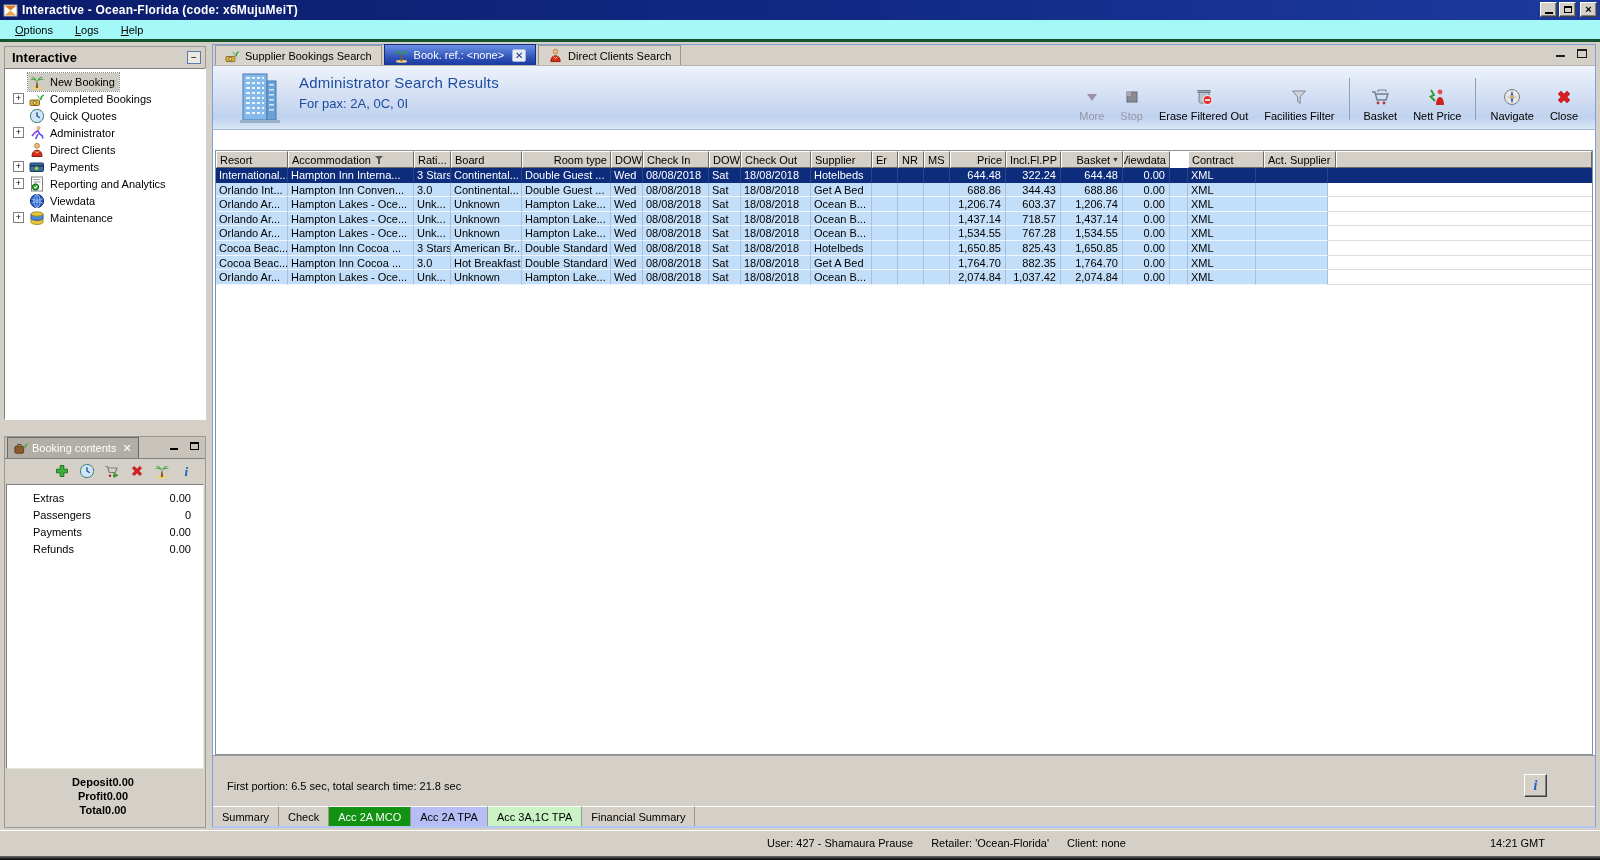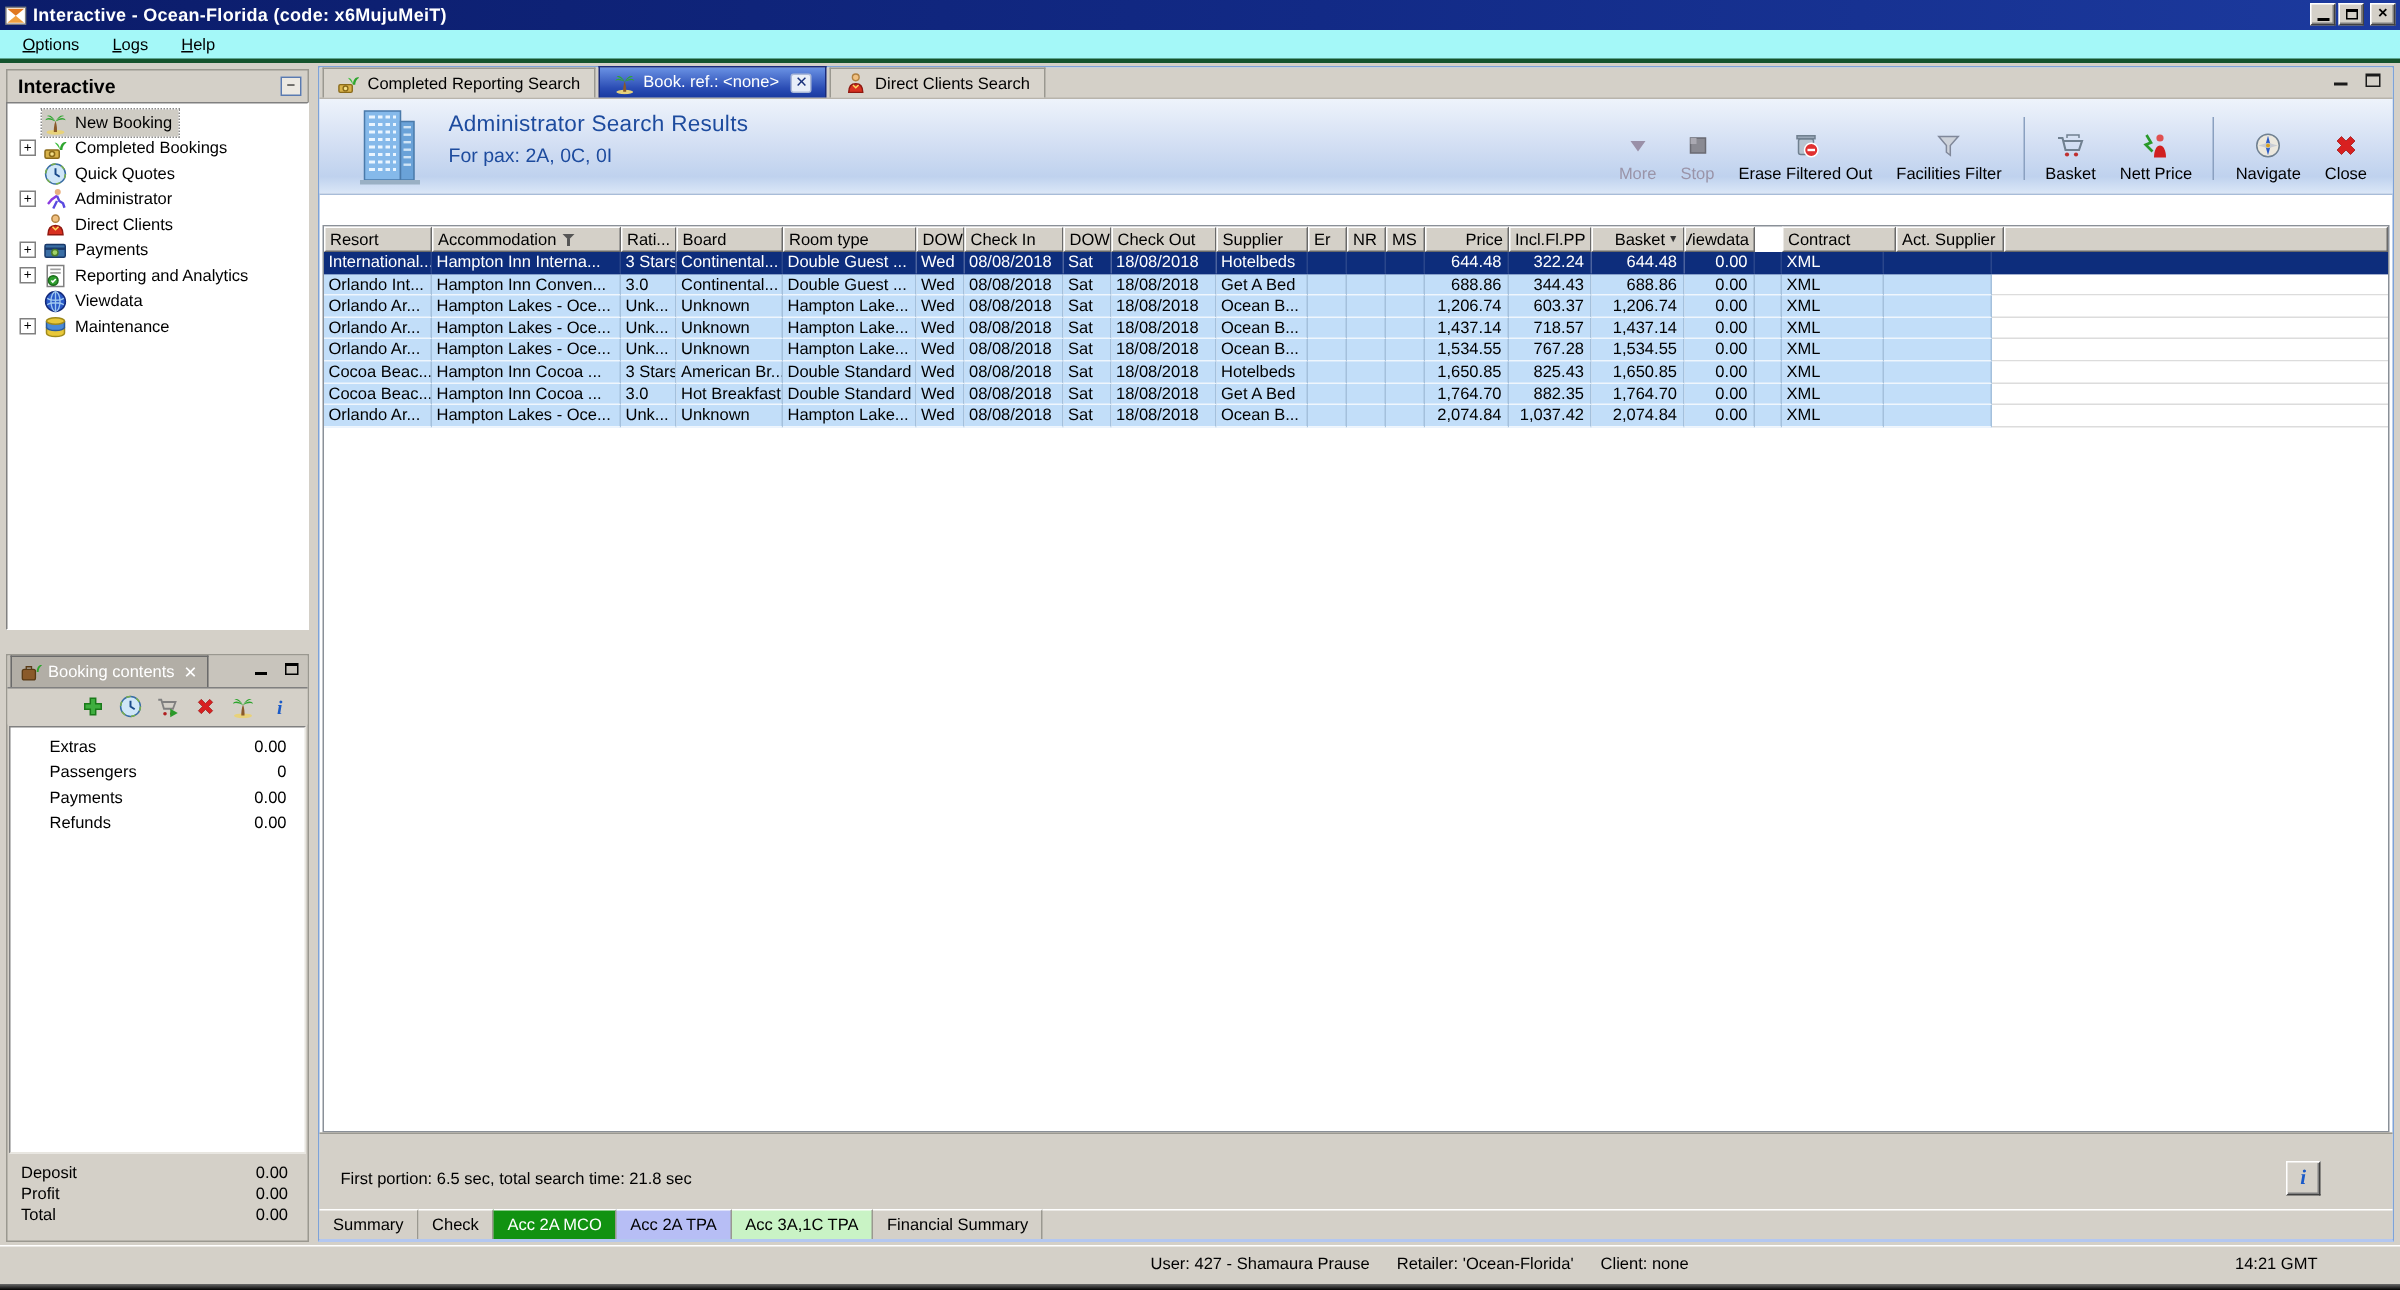--- a/index.html
+++ b/index.html
@@ -56,21 +56,21 @@
   #bk-winbtns .fbtn { width:14px; height:12px; display:flex; align-items:center; justify-content:center; }
   #bk-winbtns .minbar { width:8px; height:2px; background:#000; margin-top:6px; }
   #bk-winbtns .maxbox { width:9px; height:8px; border:1px solid #000; border-top-width:2px; }
   #bk-toolbar { height:24px; display:flex; align-items:center; justify-content:flex-end; gap:9px; padding-right:10px; background:#d4d0c8; }
   #bk-toolbar .tbi { width:16px; height:16px; }
   #bk-toolbar .tbi svg { width:16px; height:16px; }
   #bk-list { position:absolute; left:1px; right:1px; top:47px; bottom:58px; background:#fff;
     border:1px solid; border-color:#808080 #e8e6e0 #e8e6e0 #808080; padding-top:4px; }
   .bk-row { height:17px; display:flex; justify-content:space-between; padding:0 12px 0 26px; align-items:center; }
   #bk-footer { position:absolute; left:1px; right:1px; bottom:1px; height:56px; background:#d4d0c8; padding:6px 0 0 0; }
-  .bk-total { height:14px; display:flex; justify-content:space-between; padding:0 12px 0 8px; font-weight:normal; }
+  .bk-total { height:14px; display:flex; justify-content:center; padding:0 12px 0 8px; font-weight:bold; }
 
   
   #main { position:absolute; left:212px; top:44px; width:1384px; height:784px;
     background:#fff; border:1px solid #7da2d8; border-bottom:2px solid #b3c7f0; }
 
   
   #tabstrip { position:absolute; left:0; top:0; right:0; height:21px; background:#d4d0c8;
     display:flex; align-items:flex-end; border-bottom:1px solid #b8b4ac; }
   .mtab { height:20px; display:flex; align-items:center; gap:5px; padding:0 9px;
     background:#d8d4cc; border:1px solid #9a9890; border-bottom:none; margin-left:2px; font-size:11px; }
@@ -367,21 +367,21 @@
 <div id="main">
 
   <div id="tabstrip">
       <div class="mtab">
         <span style="width: 15px; height: 15px; display: inline-block;"><svg viewBox="0 0 16 16">
             <path d="M11 9c0-4 2.6-6 4.4-5C13.6 5 12.6 7 12.6 9z" fill="#2ea52e"></path>
             <path d="M11 9c0-3-1.8-5-3.6-5C9.2 6 10 7 11 9z" fill="#3fbf3f"></path>
             <rect x="1" y="9" width="9.5" height="5.5" rx="1" fill="#d8b24a" stroke="#8a6a1a"></rect>
             <circle cx="5.7" cy="11.7" r="1.7" fill="#f4e08a" stroke="#8a6a1a"></circle>
           </svg></span>
-        <span>Completed Reporting Search</span>
+        <span>Supplier Bookings Search</span>
       </div>
       <div class="mtab active">
         <span style="width: 15px; height: 15px; display: inline-block;"><svg viewBox="0 0 16 16">
             <ellipse cx="8" cy="14.2" rx="6" ry="1.6" fill="#e8d27a"></ellipse>
             <path d="M8 6.5c-1 3-1.2 5.5-1.1 7.5h2.1c.1-2 0-4.5-1-7.5z" fill="#8a5a2a"></path>
             <path d="M8 7C5 4 2.2 4.2 1.2 6.2 3.4 5.2 5.4 6 8 7zM8 7c3-3 5.8-2.8 6.8-.8C12.6 5.2 10.6 6 8 7zM8 7C6.2 3.2 3.4 2.2 2.2 3.4 4.4 3.6 6 5 8 7zM8 7c1.8-3.8 4.6-4.8 5.8-3.6C11.6 3.6 10 5 8 7z" fill="#2ea52e"></path>
           </svg></span>
         <span>Book. ref.: &lt;none&gt;</span>
         <span class="tclose">✕</span>
       </div>
@@ -512,21 +512,21 @@
         <div class="hcell" style="width: 126px;">
           <span>Accommodation</span>
           <span class="funnel"></span>
         </div>
         <div class="hcell" style="width: 37px;">
           <span>Rati...</span>
         </div>
         <div class="hcell" style="width: 71px;">
           <span>Board</span>
         </div>
-        <div class="hcell" style="width: 89px;">
+        <div class="hcell" style="width: 89px; justify-content: flex-end;">
           <span>Room type</span>
         </div>
         <div class="hcell" style="width: 32px;">
           <span>DOW</span>
         </div>
         <div class="hcell" style="width: 66px;">
           <span>Check In</span>
         </div>
         <div class="hcell" style="width: 32px;">
           <span>DOW</span>

